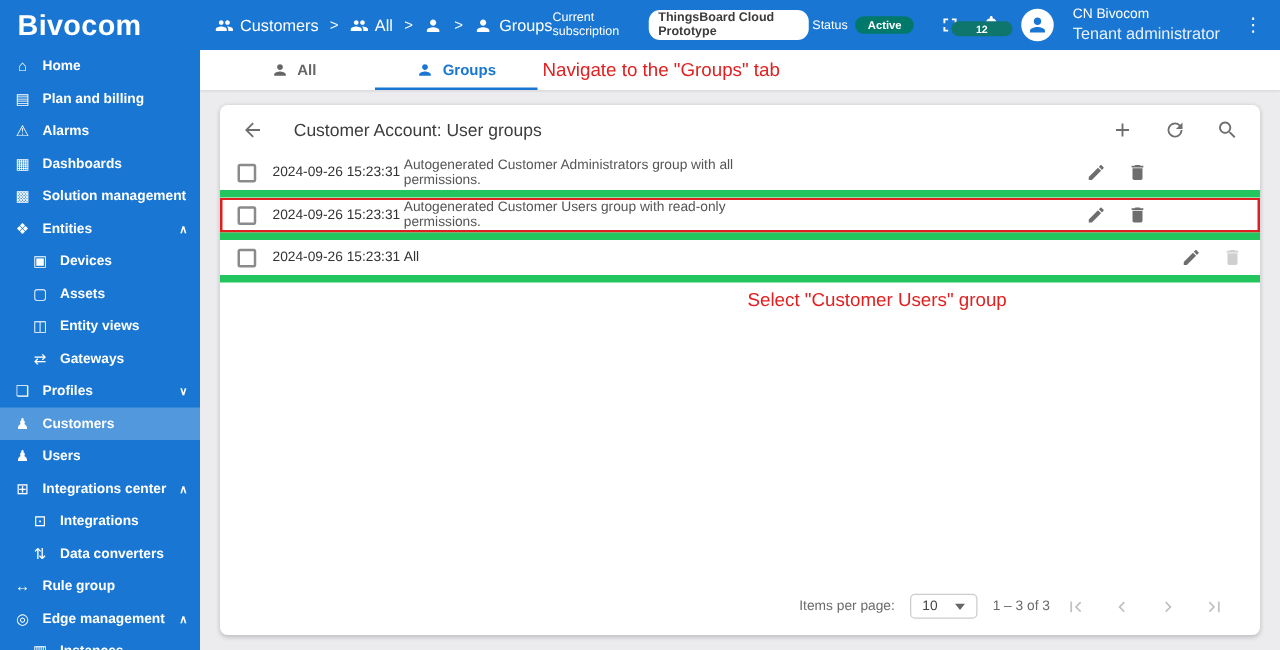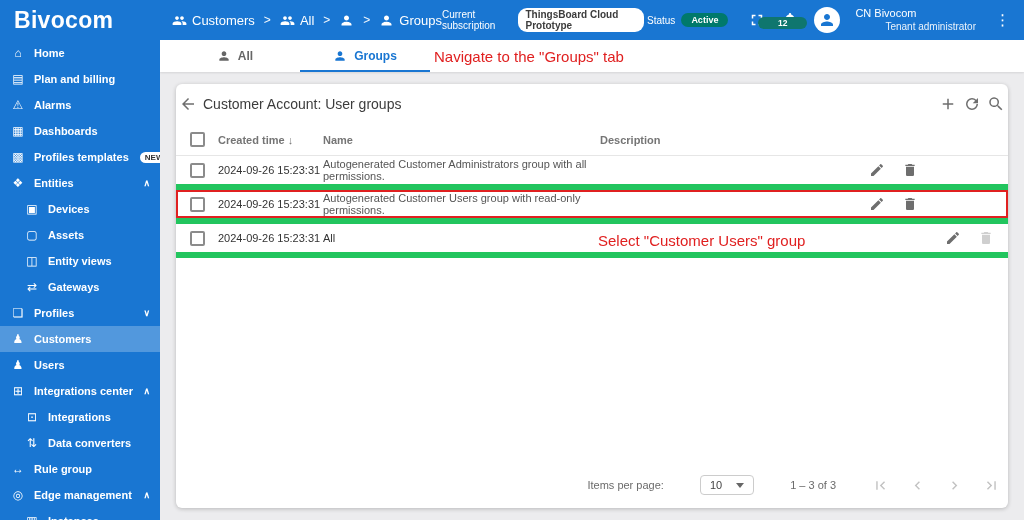--- a/index.html
+++ b/index.html
@@ -29,21 +29,21 @@
   .chip-white{background:#fff;color:#3c3c3c;border-radius:9px;padding:1px 8px;font-size:10px;font-weight:bold;}
   .chip-teal{background:var(--teal);color:#fff;border-radius:9px;padding:2px 10px;font-size:9px;font-weight:bold;}
   .header-icons{display:flex;align-items:center;gap:15px;margin:0 10px 0 20px;}
   .hbtn{cursor:pointer;position:relative;}
   .hbtn > svg{width:18px;height:18px;fill:#fff;}
   .badge{position:absolute;top:-6px;right:-8px;background:#0f766e;color:#fff;font-size:8.5px;
     font-weight:bold;border-radius:8px;padding:1px 20px;line-height:1.2;margin-top:12px;}
   .avatar{width:26px;height:26px;border-radius:50%;background:#fff;display:flex;align-items:center;justify-content:center;cursor:pointer;}
   .avatar svg{width:18px;height:18px;fill:var(--blue);}
   .user-block{line-height:1.25;font-size:11px;white-space:nowrap;}
-  .user-role{font-size:10px;opacity:.9;margin-left:30px;}
+  .user-role{font-size:13px;opacity:.9;}
   .dots{font-size:15px;cursor:pointer;padding:0 4px;}
 
   
   .sidebar{position:absolute;top:40px;left:0;width:160px;bottom:0;background:var(--blue);overflow:hidden;}
   .side-item{height:26px;display:flex;align-items:center;gap:8px;color:#fff;font-size:11px;
     font-weight:bold;padding:0 10px;cursor:pointer;white-space:nowrap;}
   .side-item .g{flex:0 0 16px;width:16px;text-align:center;font-size:12px;font-weight:normal;}
   .side-item.sub{padding-left:24px;}
   .side-item.selected{background:var(--blue-sel);}
   .chev{margin-left:auto;font-size:9px;}
@@ -57,41 +57,41 @@
   .tab{width:130px;display:flex;align-items:center;justify-content:center;gap:7px;
     font-size:12px;font-weight:bold;color:#666;cursor:pointer;}
   .tab svg{width:14px;height:14px;fill:currentColor;}
   .tab.active{color:var(--blue);box-shadow:inset 0 -2px 0 var(--blue);}
   .red-box{box-shadow:inset 0 0 0 2px var(--red), inset 0 -2px 0 var(--blue);}
   .tab-note{position:absolute;left:274px;top:50%;transform:translateY(-50%);
     color:var(--red);font-size:15px;white-space:nowrap;}
 
   .card{position:absolute;left:16px;right:16px;top:44px;bottom:12px;background:#fff;
     border-radius:6px;box-shadow:0 1px 4px rgba(0,0,0,.22);display:flex;flex-direction:column;}
-  .card-header{display:flex;align-items:center;height:40px;padding:0 3px;gap:6px;flex:0 0 auto;}
+  .card-header{display:flex;align-items:center;height:40px;padding:0 17px;gap:24px;flex:0 0 auto;}
   .iconbtn{cursor:pointer;}
   .iconbtn svg{width:18px;height:18px;fill:var(--icon-gray);}
   .card-title{font-size:14px;color:#3c3c3c;}
   .spacer{flex:1;}
 
   .thead,.trow{display:grid;grid-template-columns:28px 105px 277px 1fr 76px;
     align-items:center;padding:0 14px;height:32px;}
   .thead{color:#757575;font-size:11px;font-weight:bold;border-bottom:1px solid var(--border);}
   .trow{height:34px;font-size:11px;color:#333;border-bottom:6px solid #22c55e;cursor:pointer;position:relative;}
   .trow.highlight{box-shadow:inset 0 0 0 2px var(--red);}
   .cell-desc{color:#555;}
   .checkbox{width:15px;height:15px;border:2px solid #8b8b8b;border-radius:2px;cursor:pointer;}
   .sort-arrow{font-size:11px;margin-left:3px;color:#757575;}
   .actions{display:flex;gap:17px;justify-content:flex-end;}
   .actions .iconbtn svg{width:16px;height:16px;}
   .iconbtn.disabled svg{fill:#cfcfcf;}
   .row-note{position:absolute;left:422px;top:148px;color:var(--red);font-size:15px;white-space:nowrap;}
 
   .tfoot{margin-top:auto;display:flex;align-items:center;justify-content:flex-end;
-    gap:36px;height:46px;padding:0 8px;color:#6b6b6b;font-size:11px;flex:0 0 auto;}
+    gap:12px;height:46px;padding:0 28px;color:#6b6b6b;font-size:11px;flex:0 0 auto;}
   .page-select{display:flex;align-items:center;gap:14px;border:1px solid #ccc;border-radius:4px;
     padding:3px 9px;color:#444;cursor:pointer;}
   .tri{width:0;height:0;border-left:4px solid transparent;border-right:4px solid transparent;
     border-top:5px solid #666;}
   .pager{display:flex;gap:20px;align-items:center;}
   .pager .iconbtn svg{width:17px;height:17px;fill:#c2c2c2;}
 </style>
 </head>
 <body>
 
@@ -175,21 +175,21 @@
   <div class="side-item">
       <span class="g">⚠</span>
       <span>Alarms</span>
     </div>
   <div class="side-item">
       <span class="g">▦</span>
       <span>Dashboards</span>
     </div>
   <div class="side-item">
       <span class="g">▩</span>
-      <span>Profiles templates</span>
+      <span>Solution management</span>
       <span class="new-badge">NEW</span>
     </div>
   <div class="side-item">
       <span class="g">❖</span>
       <span>Entities</span>
       <span class="chev">∧</span>
     </div>
   <div class="side-item sub">
       <span class="g">▣</span>
       <span>Devices</span>
@@ -284,27 +284,20 @@
             <path d="M17.65 6.35A7.96 7.96 0 0 0 12 4a8 8 0 1 0 8 8h-2a6 6 0 1 1-1.76-4.24L13 11h7V4l-2.35 2.35z"></path>
           </svg>
       </span>
       <span class="iconbtn">
         <svg viewBox="0 0 24 24">
             <path d="M15.5 14h-.79l-.28-.27a6.5 6.5 0 1 0-.7.7l.27.28v.79l5 4.99L20.49 19l-4.99-5zm-6 0A4.5 4.5 0 1 1 14 9.5 4.5 4.5 0 0 1 9.5 14z"></path>
           </svg>
       </span>
     </div>
 
-    <div class="thead">
-      <span class="checkbox"></span>
-      <span><span>Created time</span><span class="sort-arrow">↓</span></span>
-      <span>Name</span>
-      <span>Description</span>
-      <span></span>
-    </div>
 
     <div class="trow">
       <span class="checkbox"></span>
       <span>2024-09-26 15:23:31</span>
       <span class="cell-desc">Autogenerated Customer Administrators group with all permissions.</span>
       <span class="actions">
         <span class="iconbtn">
             <svg viewBox="0 0 24 24">
               <path d="M3 17.25V21h3.75L17.8 9.94l-3.75-3.75L3 17.25zM20.7 7.04c.39-.39.39-1.02 0-1.41l-2.34-2.34c-.39-.39-1.02-.39-1.41 0l-1.83 1.83 3.75 3.75 1.83-1.83z"></path>
             </svg>

